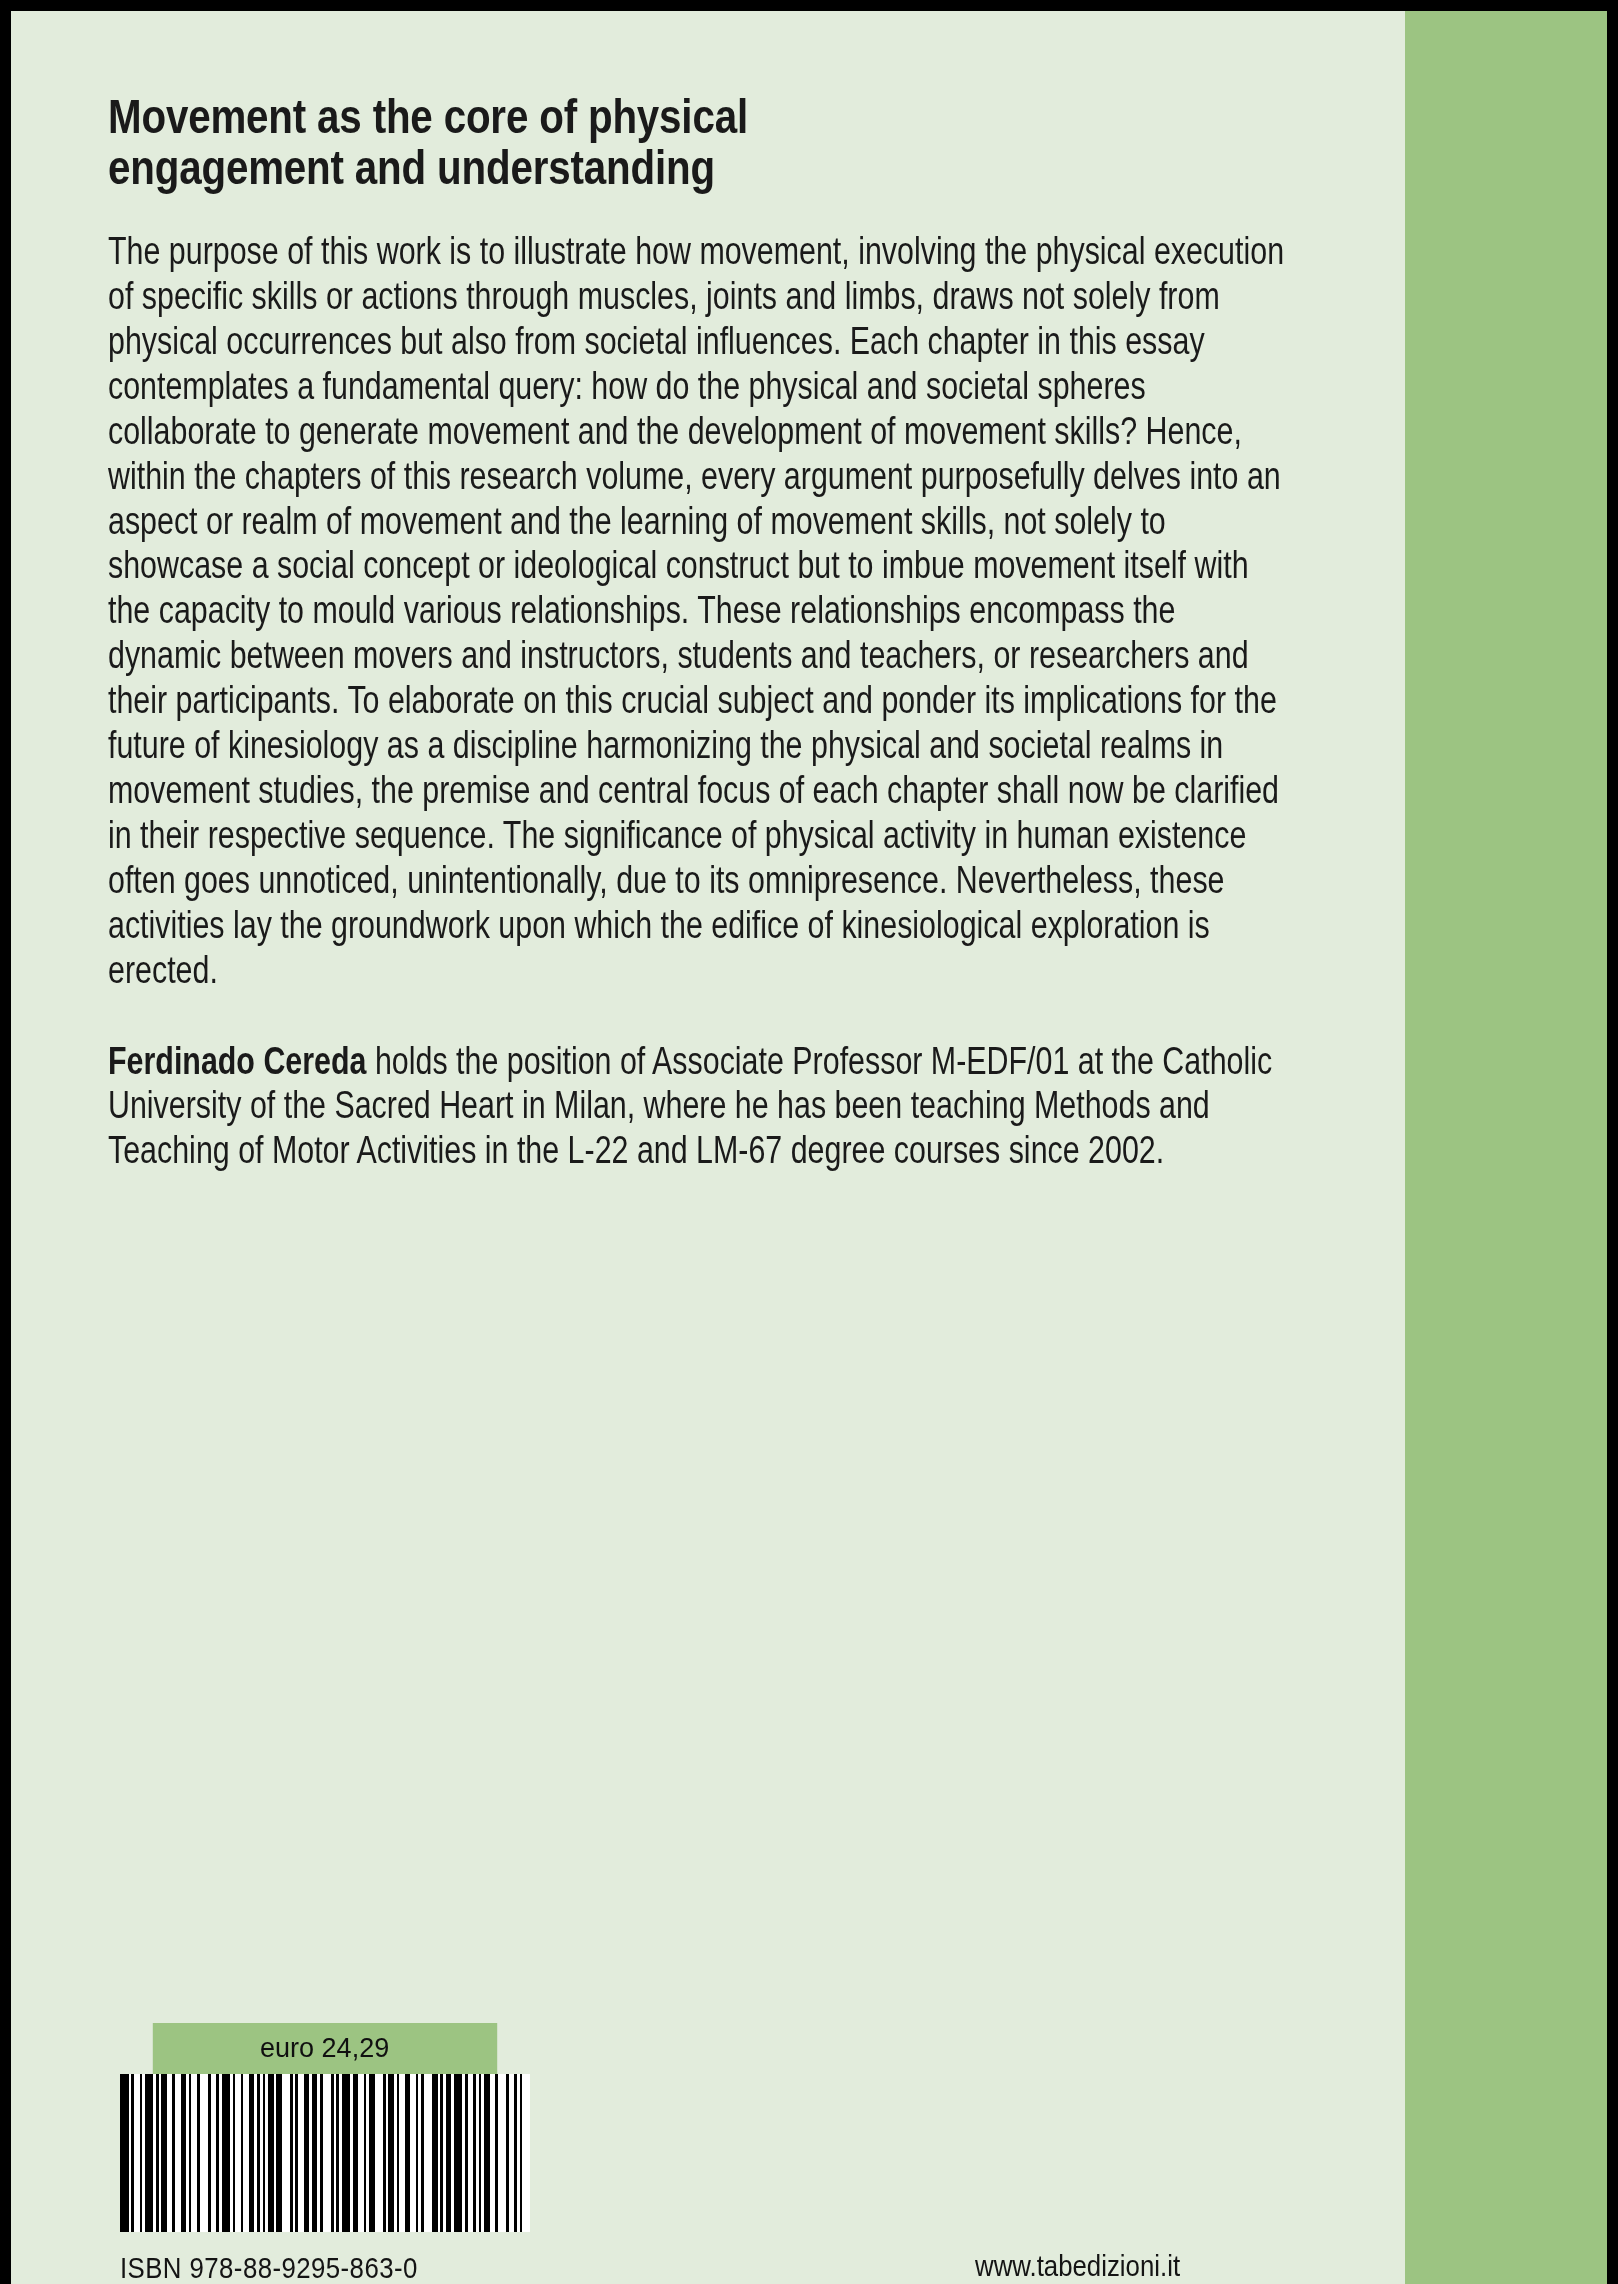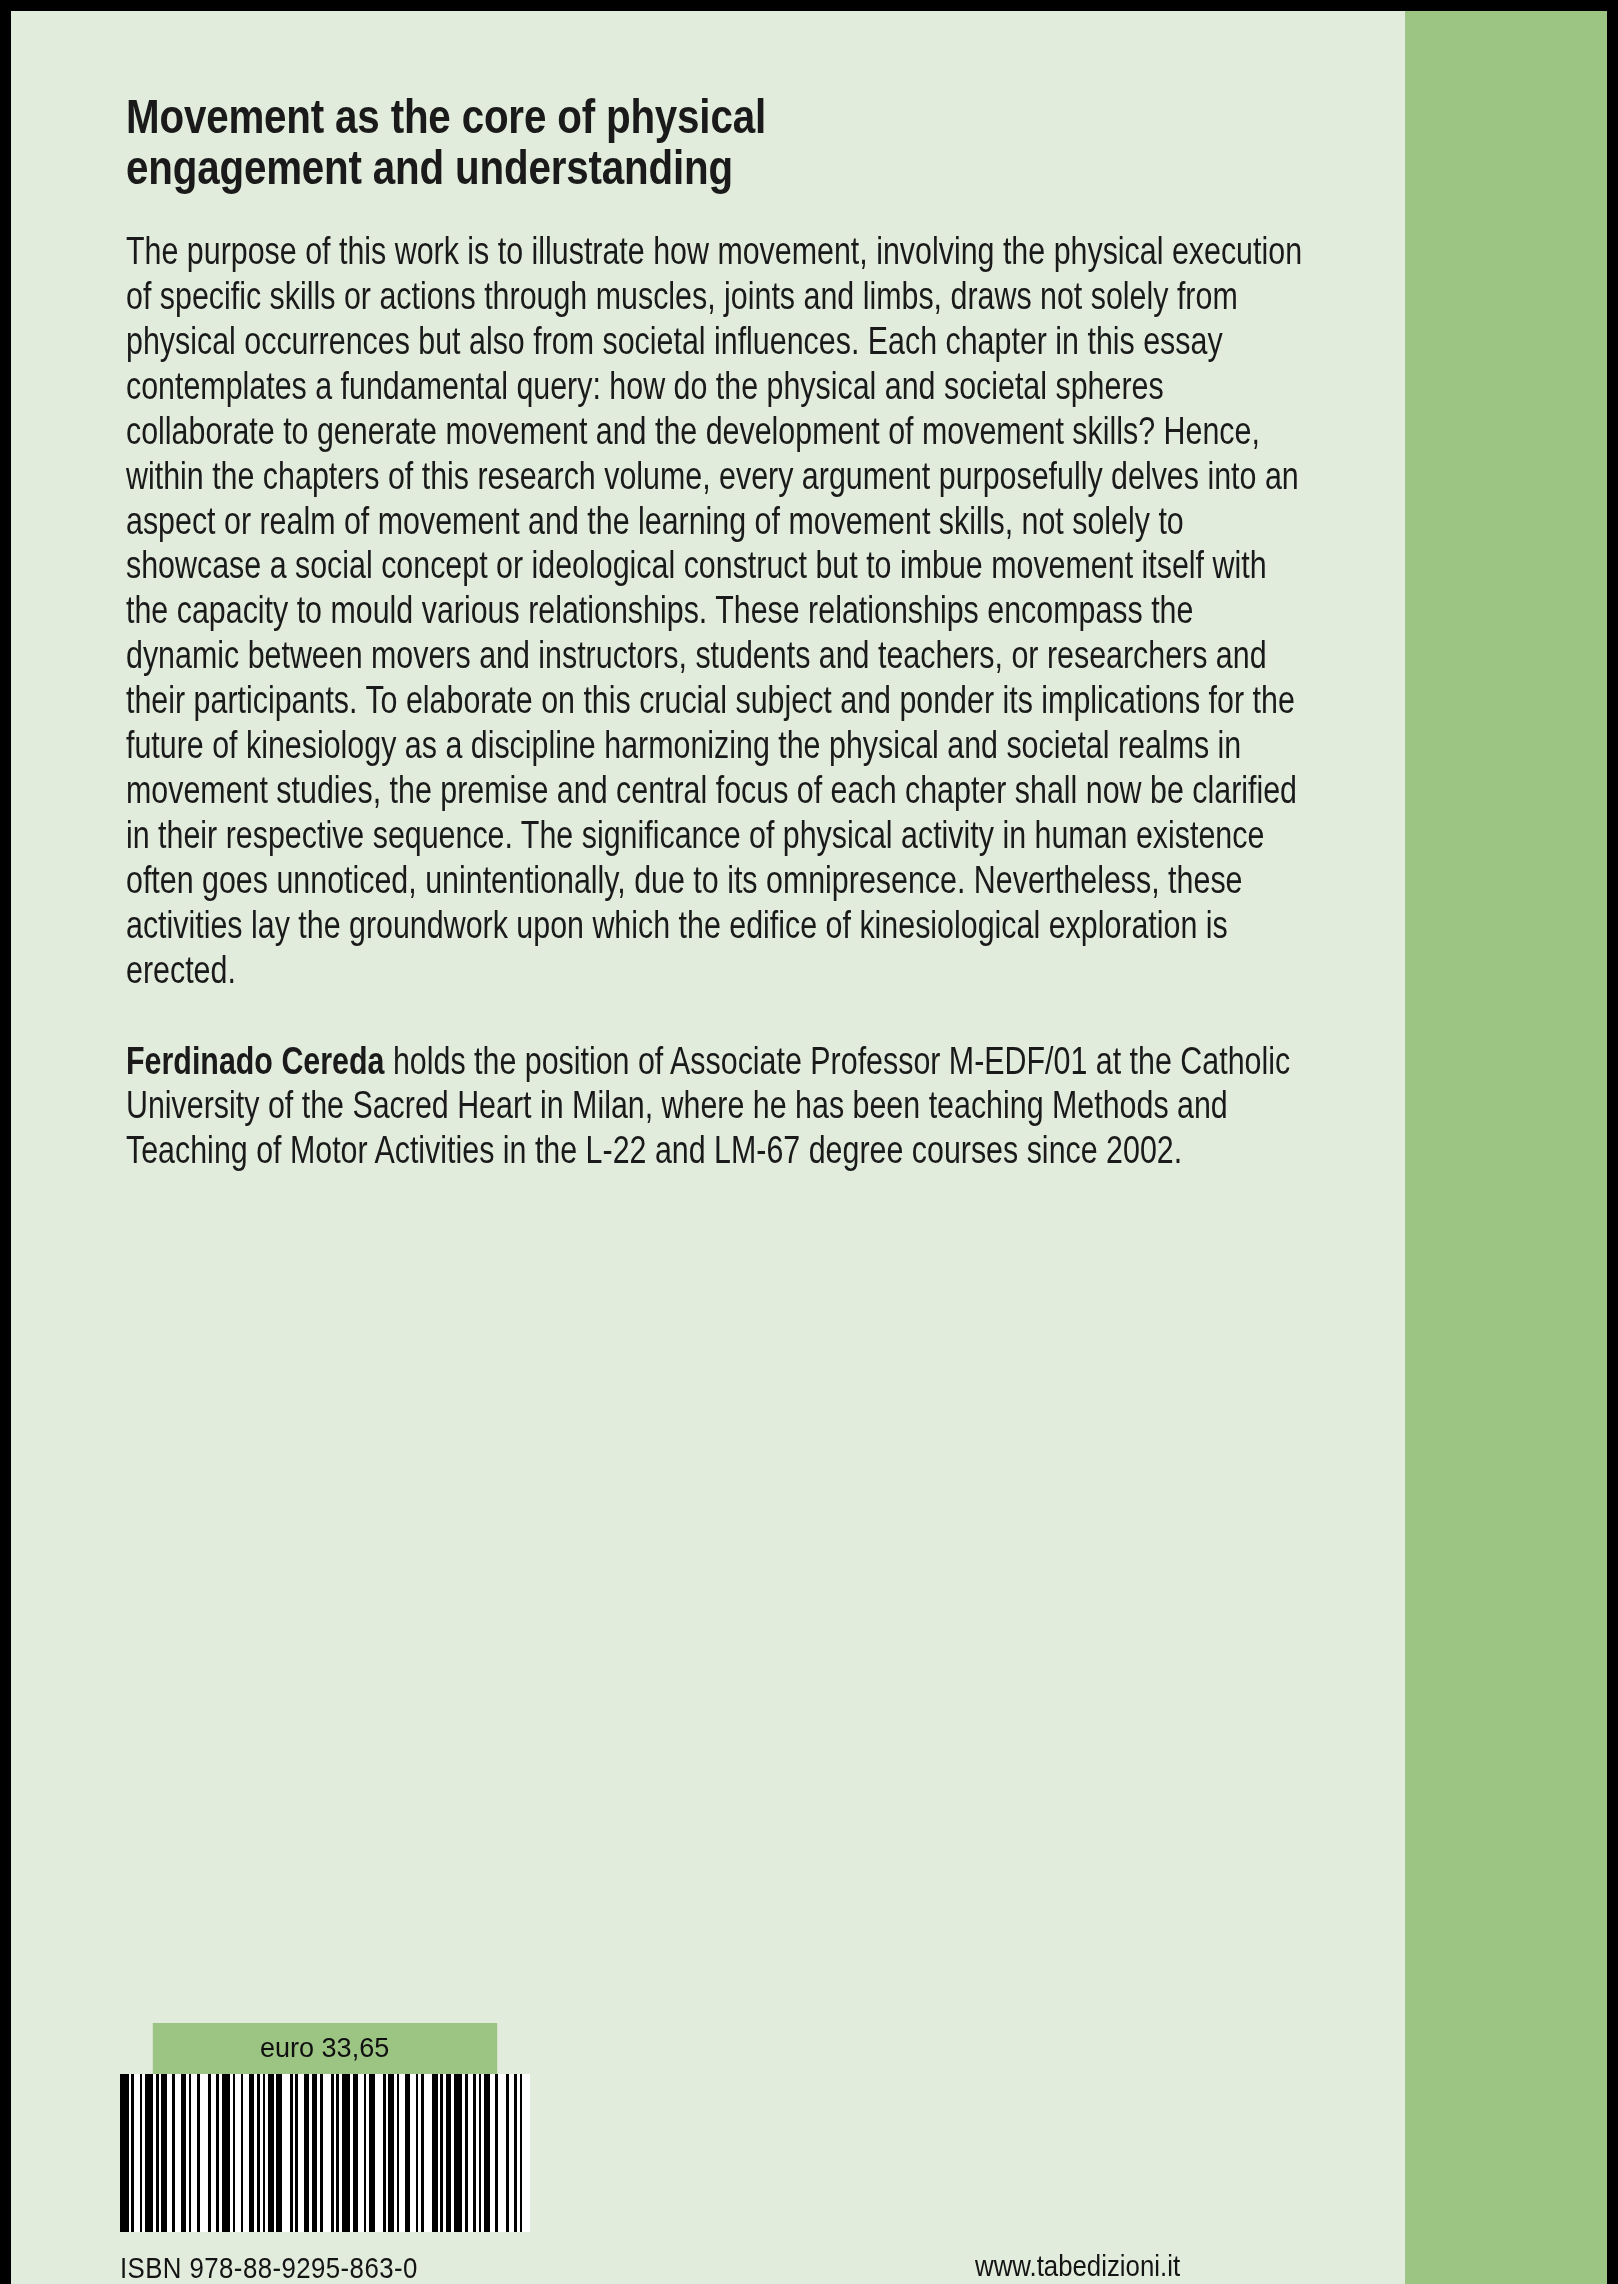--- a/index.html
+++ b/index.html
@@ -33,21 +33,21 @@
     position: absolute;
     right: 0;
     top: 0;
     width: 202px;
     height: 100%;
     background: #9cc482;
   }
 
   #content {
     position: absolute;
-    left: 115px;
+    left: 97px;
     top: 81px;
     width: 1178px;
   }
 
   
   #title {
     font-weight: bold;
     font-size: 48px;
     line-height: 1.06;
     letter-spacing: -0.2px;
@@ -149,21 +149,21 @@
       <h1 id="title">Movement as the core of physical
 engagement and understanding</h1>
 
       <div id="blurb" class="body-block">The purpose of this work is to illustrate how movement, involving the physical execution of specific skills or actions through muscles, joints and limbs, draws not solely from physical occurrences but also from societal influences. Each chapter in this essay contemplates a fundamental query: how do the physical and societal spheres collaborate to generate movement and the development of movement skills? Hence, within the chapters of this research volume, every argument purposefully delves into an aspect or realm of movement and the learning of movement skills, not solely to showcase a social concept or ideological construct but to imbue movement itself with the capacity to mould various relationships. These relationships encompass the dynamic between movers and instructors, students and teachers, or researchers and their participants. To elaborate on this crucial subject and ponder its implications for the future of kinesiology as a discipline harmonizing the physical and societal realms in movement studies, the premise and central focus of each chapter shall now be clarified in their respective sequence. The significance of physical activity in human existence often goes unnoticed, unintentionally, due to its omnipresence. Nevertheless, these activities lay the groundwork upon which the edifice of kinesiological exploration is erected.</div>
 
       <div id="bio" class="body-block"><span class="author-name">Ferdinado Cereda</span><span> holds the position of Associate Professor M-EDF/01 at the Catholic University of the Sacred Heart in Milan, where he has been teaching Methods and Teaching of Motor Activities in the L-22 and LM-67 degree courses since 2002.</span></div>
     </div>
 
     <div id="barcode-block">
       <div id="price-band">
-        <span class="price-text">euro 33,65</span>
+        <span class="price-text">euro 24,29</span>
       </div>
       <div id="barcode">
           <div class="bar" style="flex: 3 0 0px;"></div>
           <div class="gap" style="flex: 1 0 0px;"></div>
           <div class="bar" style="flex: 1 0 0px;"></div>
           <div class="gap" style="flex: 2 0 0px;"></div>
           <div class="bar" style="flex: 1 0 0px;"></div>
           <div class="gap" style="flex: 1 0 0px;"></div>
           <div class="bar" style="flex: 3 0 0px;"></div>
           <div class="gap" style="flex: 1 0 0px;"></div>

